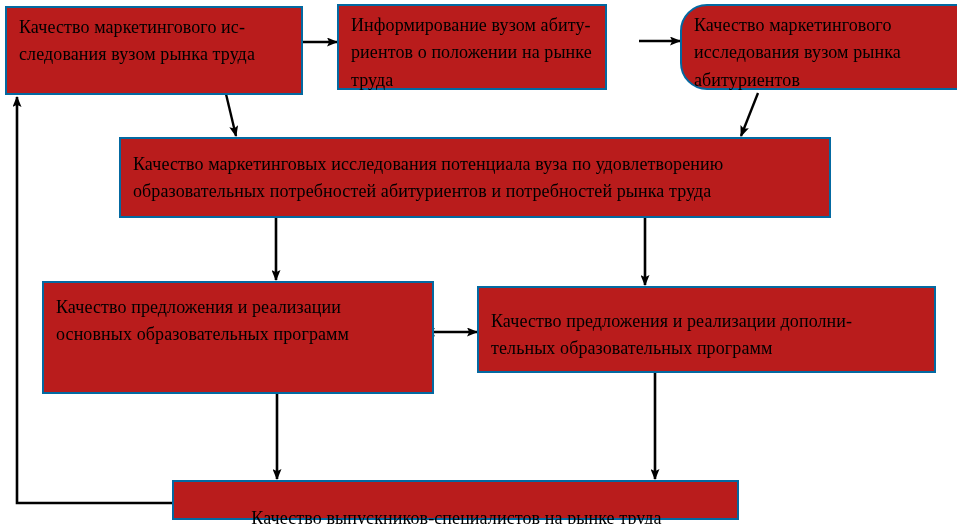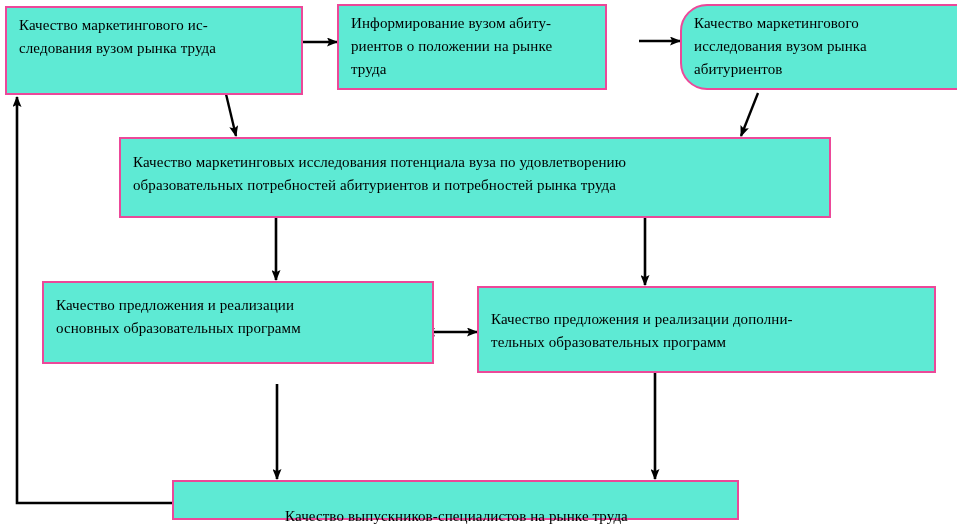--- a/index.html
+++ b/index.html
@@ -11,24 +11,24 @@
     position: relative;
     width: 957px;
     height: 524px;
     background: #ffffff;
     overflow: hidden;
     font-family: "Liberation Serif", "DejaVu Serif", serif;
   }
   .node {
     position: absolute;
     box-sizing: border-box;
-    border: 2px solid #ec4899;
-    background: #5eead4;
+    border: 2px solid #0369a1;
+    background: #b91c1c;
     color: #000000;
-    font-size: 15px;
+    font-size: 18px;
     line-height: 1.52;
     padding: 6px 10px 4px 12px;
     text-align: left;
     z-index: 3;
     letter-spacing: 0.1px;
   }
   .node.center { text-align: center; }
   .node .txt { display: block; }
   #svg-layer {
     position: absolute;
@@ -103,21 +103,21 @@
   </div>
 
   <div class="node" style="left:680px; top:4px; width:304px; height:86px;border-radius:27px;">
     <span class="txt">Качество маркетингового<br>исследования  вузом рынка<br>абитуриентов</span>
   </div>
 
   <div class="node" style="left:119px; top:137px; width:712px; height:81px; padding-top:12px;">
     <span class="txt">Качество маркетинговых исследования потенциала вуза по удовлетворению<br>образовательных потребностей абитуриентов и  потребностей рынка труда</span>
   </div>
 
-  <div class="node" style="left:42px; top:281px; width:392px; height:83px; padding-top:11px;">
+  <div class="node" style="left:42px; top:281px; width:392px; height:113px; padding-top:11px;">
     <span class="txt">Качество предложения и реализации<br>основных образовательных программ</span>
   </div>
 
   <div class="node" style="left:477px; top:286px; width:459px; height:87px; padding-top:20px;">
     <span class="txt">Качество предложения и реализации дополни-<br>тельных образовательных программ</span>
   </div>
 
   <div class="node center" style="left:172px; top:480px; width:567px; height:40px; padding-top:23px;">
     <span class="txt">Качество выпускников-специалистов на рынке труда</span>
   </div>

